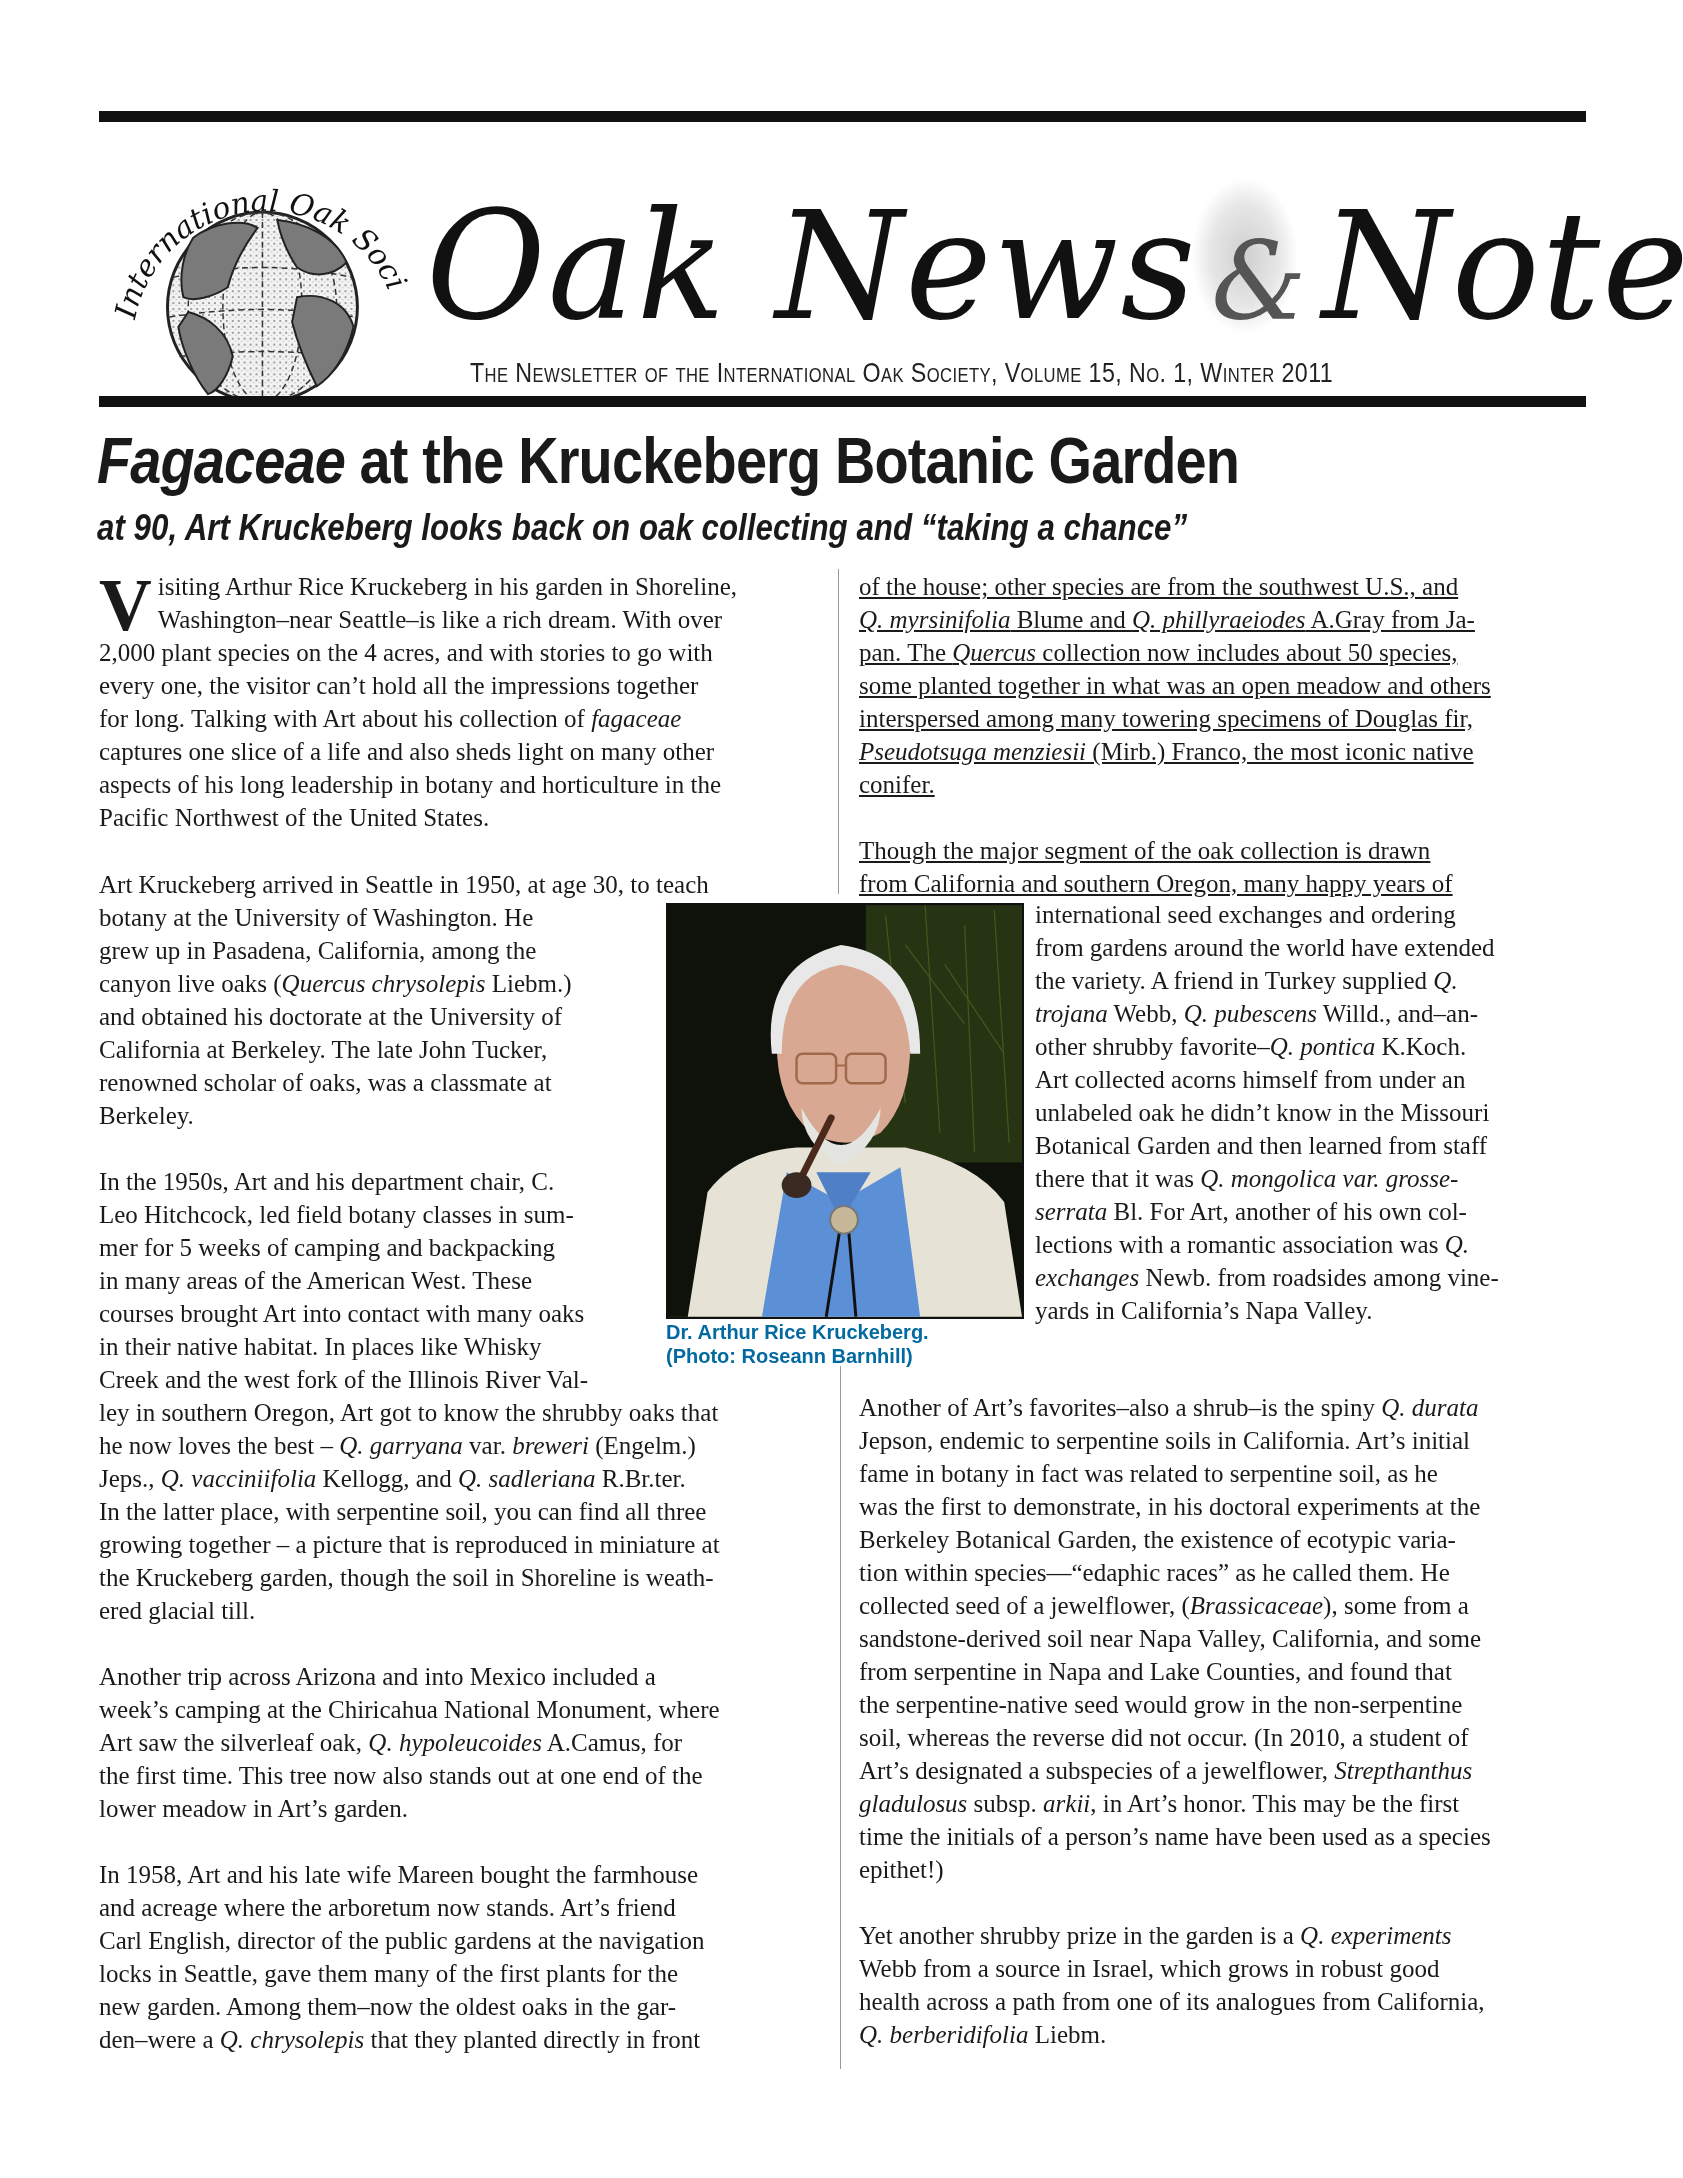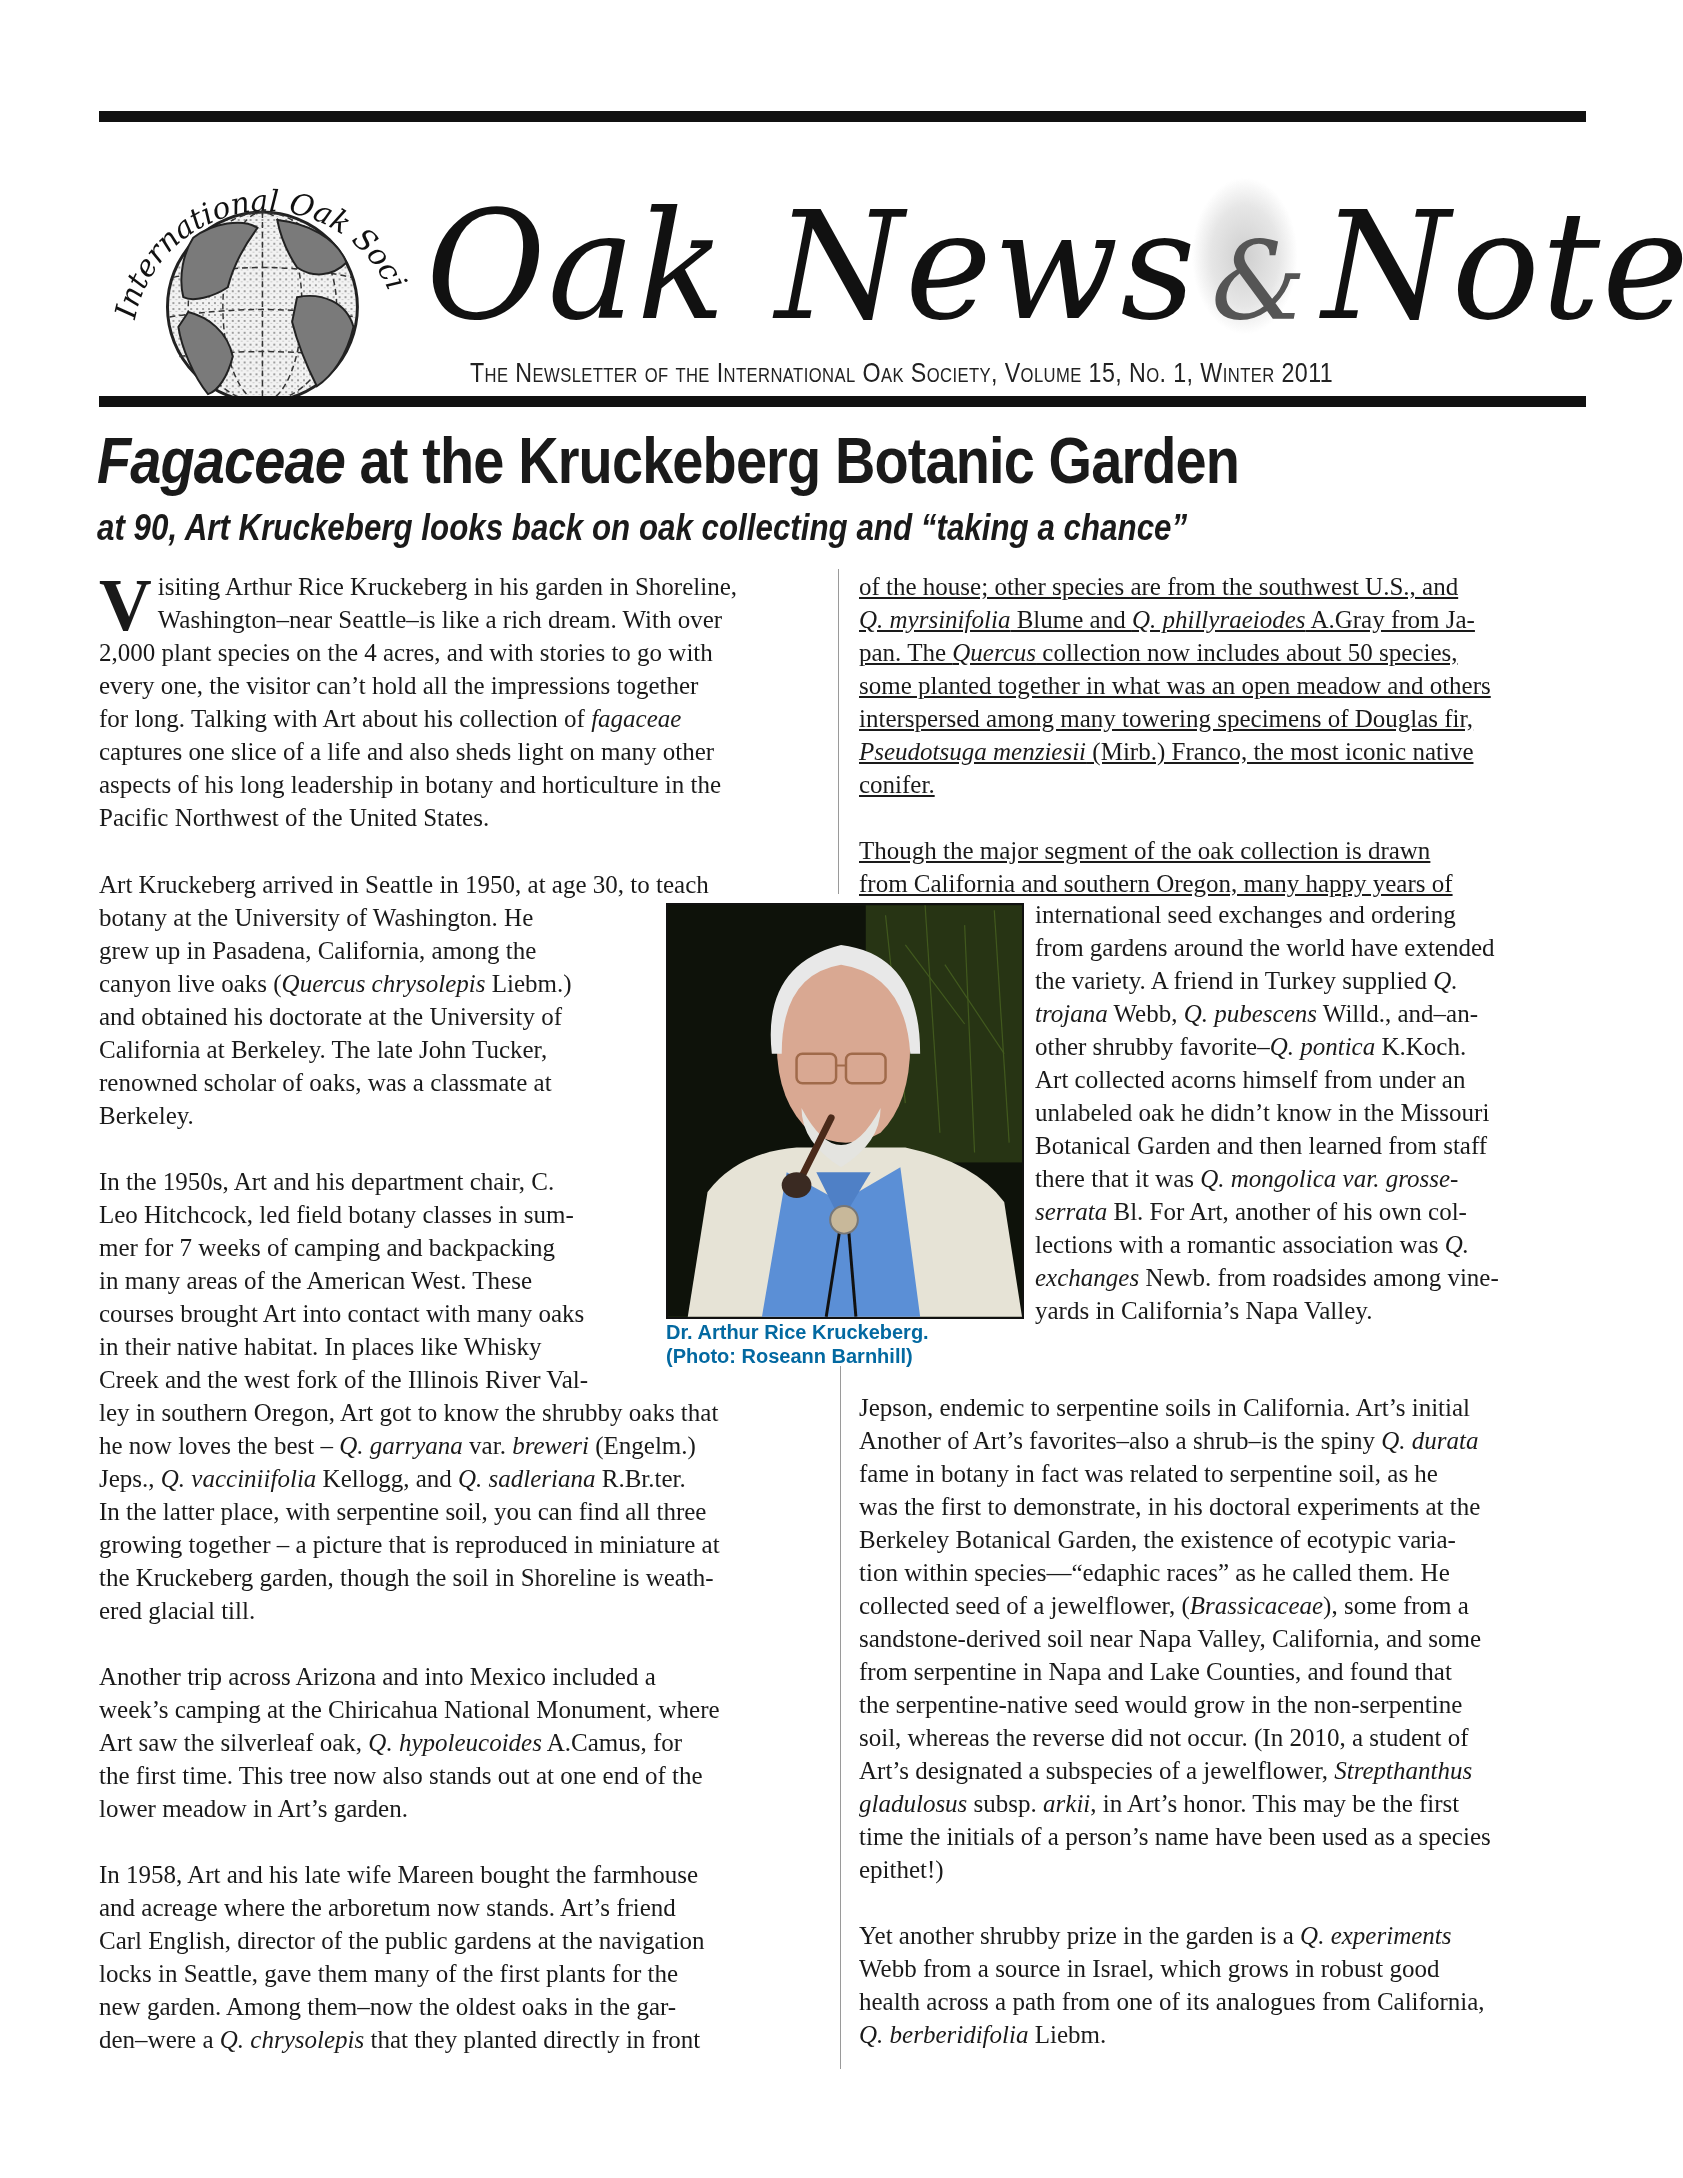--- a/index.html
+++ b/index.html
@@ -121,21 +121,21 @@
       <span class="line">canyon live oaks (<i>Quercus chrysolepis</i> Liebm.)</span>
       <span class="line">and obtained his doctorate at the University of</span>
       <span class="line">California at Berkeley.  The late John Tucker,</span>
       <span class="line">renowned scholar of oaks, was a classmate at</span>
       <span class="line">Berkeley.</span>
     </p>
   <div class="gap"></div>
   <p>
       <span class="line">In the 1950s, Art and his department chair, C.</span>
       <span class="line">Leo Hitchcock, led field botany classes in sum-</span>
-      <span class="line">mer for 7 weeks of camping and backpacking</span>
+      <span class="line">mer for 5 weeks of camping and backpacking</span>
       <span class="line">in many areas of the American West.  These</span>
       <span class="line">courses brought Art into contact with many oaks</span>
       <span class="line">in their native habitat.  In places like Whisky</span>
       <span class="line">Creek and the west fork of the Illinois River Val-</span>
       <span class="line">ley in southern Oregon, Art got to know the shrubby oaks that</span>
       <span class="line">he now loves the best – <i>Q. garryana</i> var. <i>breweri</i> (Engelm.)</span>
       <span class="line">Jeps., <i>Q. vacciniifolia</i> Kellogg, and <i>Q. sadleriana</i> R.Br.ter.</span>
       <span class="line">In the latter place, with serpentine soil, you can find all three</span>
       <span class="line">growing together – a picture that is reproduced in miniature at</span>
       <span class="line">the Kruckeberg garden, though the soil in Shoreline is weath-</span>
@@ -226,22 +226,22 @@
       <span class="line">there that it was <i>Q. mongolica var. grosse-</i></span>
       <span class="line"><i>serrata</i> Bl.  For Art, another of his own col-</span>
       <span class="line">lections with a romantic association was <i>Q.</i></span>
       <span class="line"><i>exchanges</i> Newb. from roadsides among vine-</span>
       <span class="line">yards in California’s Napa Valley.</span>
     </p>
 </div>
 
 <div id="col-right-bottom" class="col">
   <p>
+      <span class="line">Another of Art’s favorites–also a shrub–is the spiny <i>Q. durata</i></span>
       <span class="line">Jepson, endemic to serpentine soils in California.  Art’s initial</span>
-      <span class="line">Another of Art’s favorites–also a shrub–is the spiny <i>Q. durata</i></span>
       <span class="line">fame in botany in fact was related to serpentine soil, as he</span>
       <span class="line">was the first to demonstrate, in his doctoral experiments at the</span>
       <span class="line">Berkeley Botanical Garden, the existence of ecotypic varia-</span>
       <span class="line">tion within species—“edaphic races” as he called them.  He</span>
       <span class="line">collected seed of a jewelflower, (<i>Brassicaceae</i>), some from a</span>
       <span class="line">sandstone-derived soil near Napa Valley, California, and some</span>
       <span class="line">from serpentine in Napa and Lake Counties, and found that</span>
       <span class="line">the serpentine-native seed would grow in the non-serpentine</span>
       <span class="line">soil, whereas the reverse did not occur.  (In 2010, a student of</span>
       <span class="line">Art’s designated a subspecies of a jewelflower, <i>Strepthanthus</i></span>

